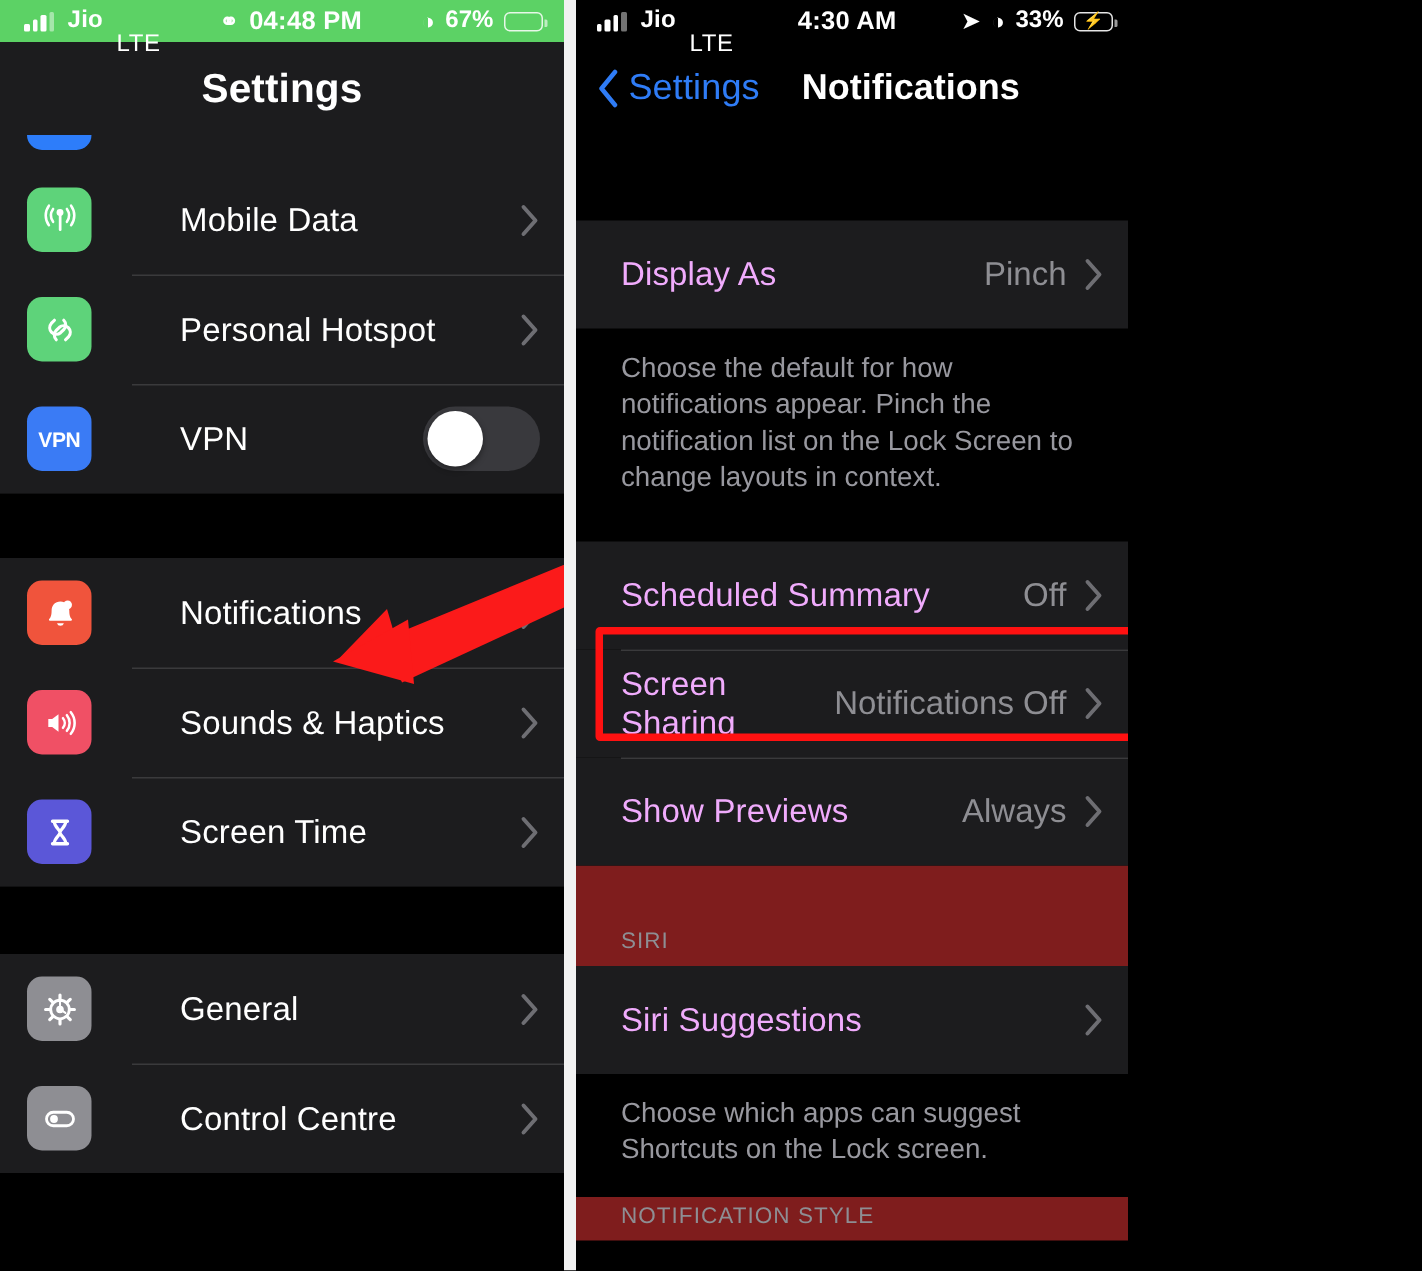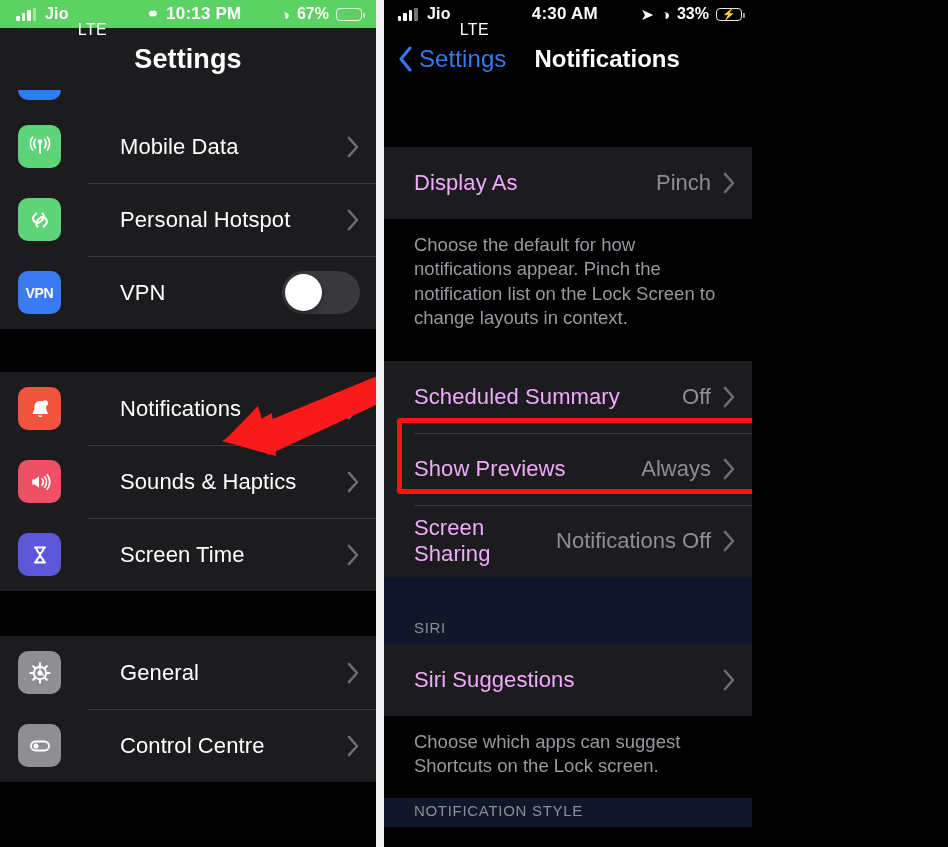--- a/index.html
+++ b/index.html
@@ -120,21 +120,21 @@
   .r-row .lbl { color: #f0abfc; font-size: 22px; flex: 1; letter-spacing: .1px; }
   .r-row .val { color: #8e8e93; font-size: 22px; margin-right: 12px; }
   .r-sep::before {
     content: ""; position: absolute; left: 30px; right: 0; top: 0; height: 1px; background: #3a3a3c;
   }
   .footnote {
     background: #000; color: #98989f; font-size: 18.5px; line-height: 1.32;
     padding: 14px 26px 20px 30px;
   }
   .section-hdr {
-    background: #0f172a; color: #8e8e93; font-size: 15px; letter-spacing: .7px;
+    background: #7f1d1d; color: #8e8e93; font-size: 15px; letter-spacing: .7px;
     padding: 22px 30px 8px 30px; text-transform: uppercase;
   }
   .spacer-blk { background: #000; }
 
   .highlight-box {
     position: absolute; border: 5px solid #ff1111; border-radius: 3px;
     pointer-events: none;
   }
 </style>
 </head>
@@ -150,21 +150,21 @@
             <i></i>
             <i></i>
             <i></i>
             <i></i>
           </span>
         <span class="sb-carrier">Jio</span>
         <span class="sb-lte">LTE</span>
       </div>
       <div class="sb-mid">
         <span style="font-size:15px;">⚭</span>
-        <span class="sb-time">10:13 PM</span>
+        <span class="sb-time">04:48 PM</span>
       </div>
       <div class="sb-right">
         <span style="font-size:15px;">◑</span>
         <span class="sb-pct">67%</span>
         <span class="batt"><span class="fill" style="width:70%"></span></span>
       </div>
     </div>
 
     <div class="navbar-left">
       <span class="title">Settings</span>
@@ -389,31 +389,31 @@
       <div class="r-row">
         <span class="lbl">Scheduled Summary</span>
         <span class="val">Off</span>
         <span class="chev">
           <svg width="13" height="22" viewBox="0 0 13 22">
               <path d="M2 2 L10 11 L2 20" stroke="#6e6e73" stroke-width="2.6" fill="none" stroke-linecap="round" stroke-linejoin="round"></path>
             </svg>
         </span>
       </div>
       <div class="r-row r-sep">
+        <span class="lbl">Screen Sharing</span>
+        <span class="val">Notifications Off</span>
+        <span class="chev">
+          <svg width="13" height="22" viewBox="0 0 13 22">
+              <path d="M2 2 L10 11 L2 20" stroke="#6e6e73" stroke-width="2.6" fill="none" stroke-linecap="round" stroke-linejoin="round"></path>
+            </svg>
+        </span>
+      </div>
+      <div class="r-row r-sep">
         <span class="lbl">Show Previews</span>
         <span class="val">Always</span>
-        <span class="chev">
-          <svg width="13" height="22" viewBox="0 0 13 22">
-              <path d="M2 2 L10 11 L2 20" stroke="#6e6e73" stroke-width="2.6" fill="none" stroke-linecap="round" stroke-linejoin="round"></path>
-            </svg>
-        </span>
-      </div>
-      <div class="r-row r-sep">
-        <span class="lbl">Screen Sharing</span>
-        <span class="val">Notifications Off</span>
         <span class="chev">
           <svg width="13" height="22" viewBox="0 0 13 22">
               <path d="M2 2 L10 11 L2 20" stroke="#6e6e73" stroke-width="2.6" fill="none" stroke-linecap="round" stroke-linejoin="round"></path>
             </svg>
         </span>
       </div>
     </div>
 
     <div class="section-hdr" style="padding-top:42px">SIRI</div>
 

